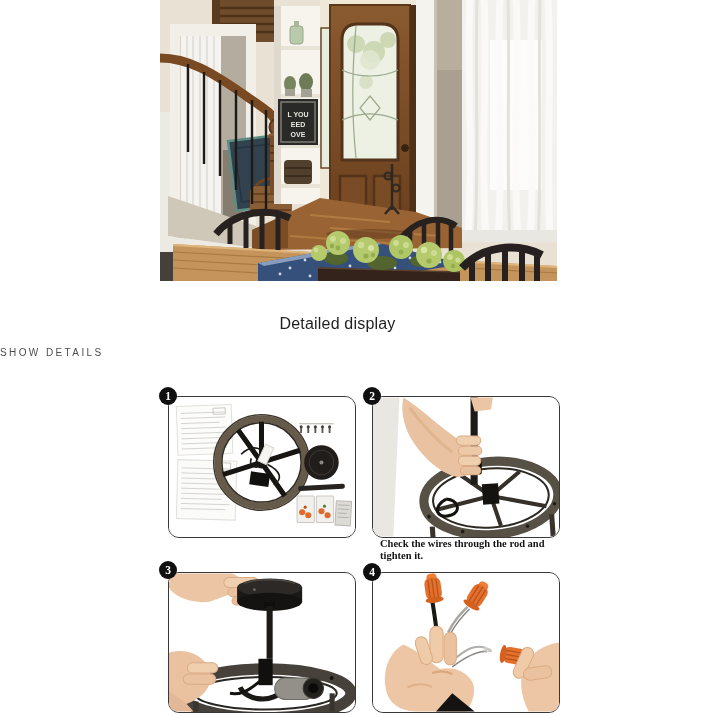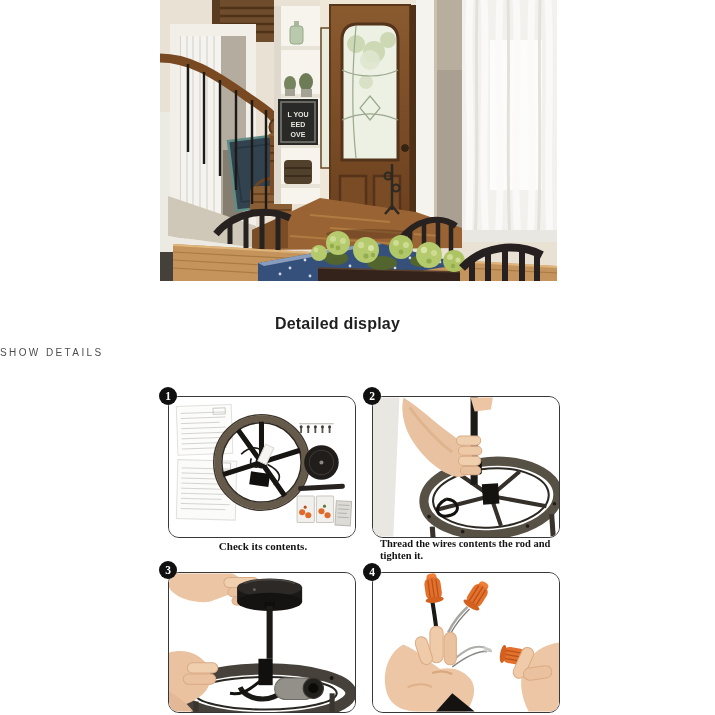--- a/index.html
+++ b/index.html
@@ -1,21 +1,21 @@
 <!DOCTYPE html>
 <html><head>
 <meta charset="utf-8">
 <style>
   html,body{margin:0;padding:0;background:#ffffff;}
   .canvas{position:relative;width:715px;height:715px;background:#ffffff;overflow:hidden;
           font-family:"Liberation Sans",sans-serif;}
   .hero{position:absolute;left:160px;top:0;width:397px;height:281px;overflow:hidden;background:#e9e2d4;}
   .hero svg{display:block;width:100%;height:100%;}
   .sec-title{position:absolute;left:0;top:315px;width:675px;text-align:center;
-             font-size:16px;font-weight:700;color:#1f1f1f;letter-spacing:.2px;}
+             font-size:16px;font-weight:400;color:#1f1f1f;letter-spacing:.2px;}
   .sec-sub{position:absolute;left:0;top:347px;width:715px;
            font-size:10px;font-weight:400;color:#4d4d4d;letter-spacing:2.4px;}
   .panel{position:absolute;width:186px;background:#fff;border:1.6px solid #383838;
          border-radius:11px;overflow:hidden;}
   .panel svg{display:block;width:100%;height:100%;}
   .p1{left:168px;top:396px;height:140px;}
   .p2{left:372px;top:396px;height:140px;}
   .p3{left:168px;top:572px;height:139px;}
   .p4{left:372px;top:572px;height:139px;}
   .badge{position:absolute;width:18px;height:18px;border-radius:50%;background:#101010;color:#ffffff;
@@ -355,22 +355,21 @@
         <path d="M36,10 C48,26 62,42 78,54" stroke="#d9ab86" stroke-width="3" fill="none" opacity=".6"></path>
         <rect x="82" y="38" width="24" height="9" rx="4.5" fill="#f0cfae" stroke="#d9ab86" stroke-width="1"></rect>
         <rect x="84" y="48" width="23" height="9" rx="4.5" fill="#eec9a8" stroke="#d9ab86" stroke-width="1"></rect>
         <rect x="84" y="58" width="22" height="9" rx="4.5" fill="#f0cfae" stroke="#d9ab86" stroke-width="1"></rect>
         <rect x="86" y="68" width="20" height="8" rx="4" fill="#e7c09d" stroke="#d9ab86" stroke-width="1"></rect>
         <path d="M96,0 L118,0 116,12 100,14 Z" fill="#ecc6a4"></path>
       </g>
     </svg>
   </div>
 
-  <div class="cap cap1">Check its contents.</div>
-  <div class="cap cap2">Thread the wires contents the rod and tighten it.</div>
+  <div class="cap cap2">Check the wires through the rod and tighten it.</div>
 
   <div class="panel p3">
     <svg viewBox="0 0 183 136">
       <rect x="0" y="0" width="183" height="136" fill="#ffffff"></rect>
       <g>
         <path d="M0,0 L62,0 C72,4 76,10 72,16 L40,28 C20,30 4,22 0,14 Z" fill="#ecc6a4"></path>
         <rect x="54" y="4" width="34" height="10" rx="5" fill="#f0cfae" stroke="#d9ab86"></rect>
         <rect x="58" y="14" width="32" height="9" rx="4.5" fill="#eac2a0" stroke="#d9ab86"></rect>
         <rect x="62" y="23" width="28" height="8" rx="4" fill="#e7bd99" stroke="#d9ab86"></rect>
       </g>

